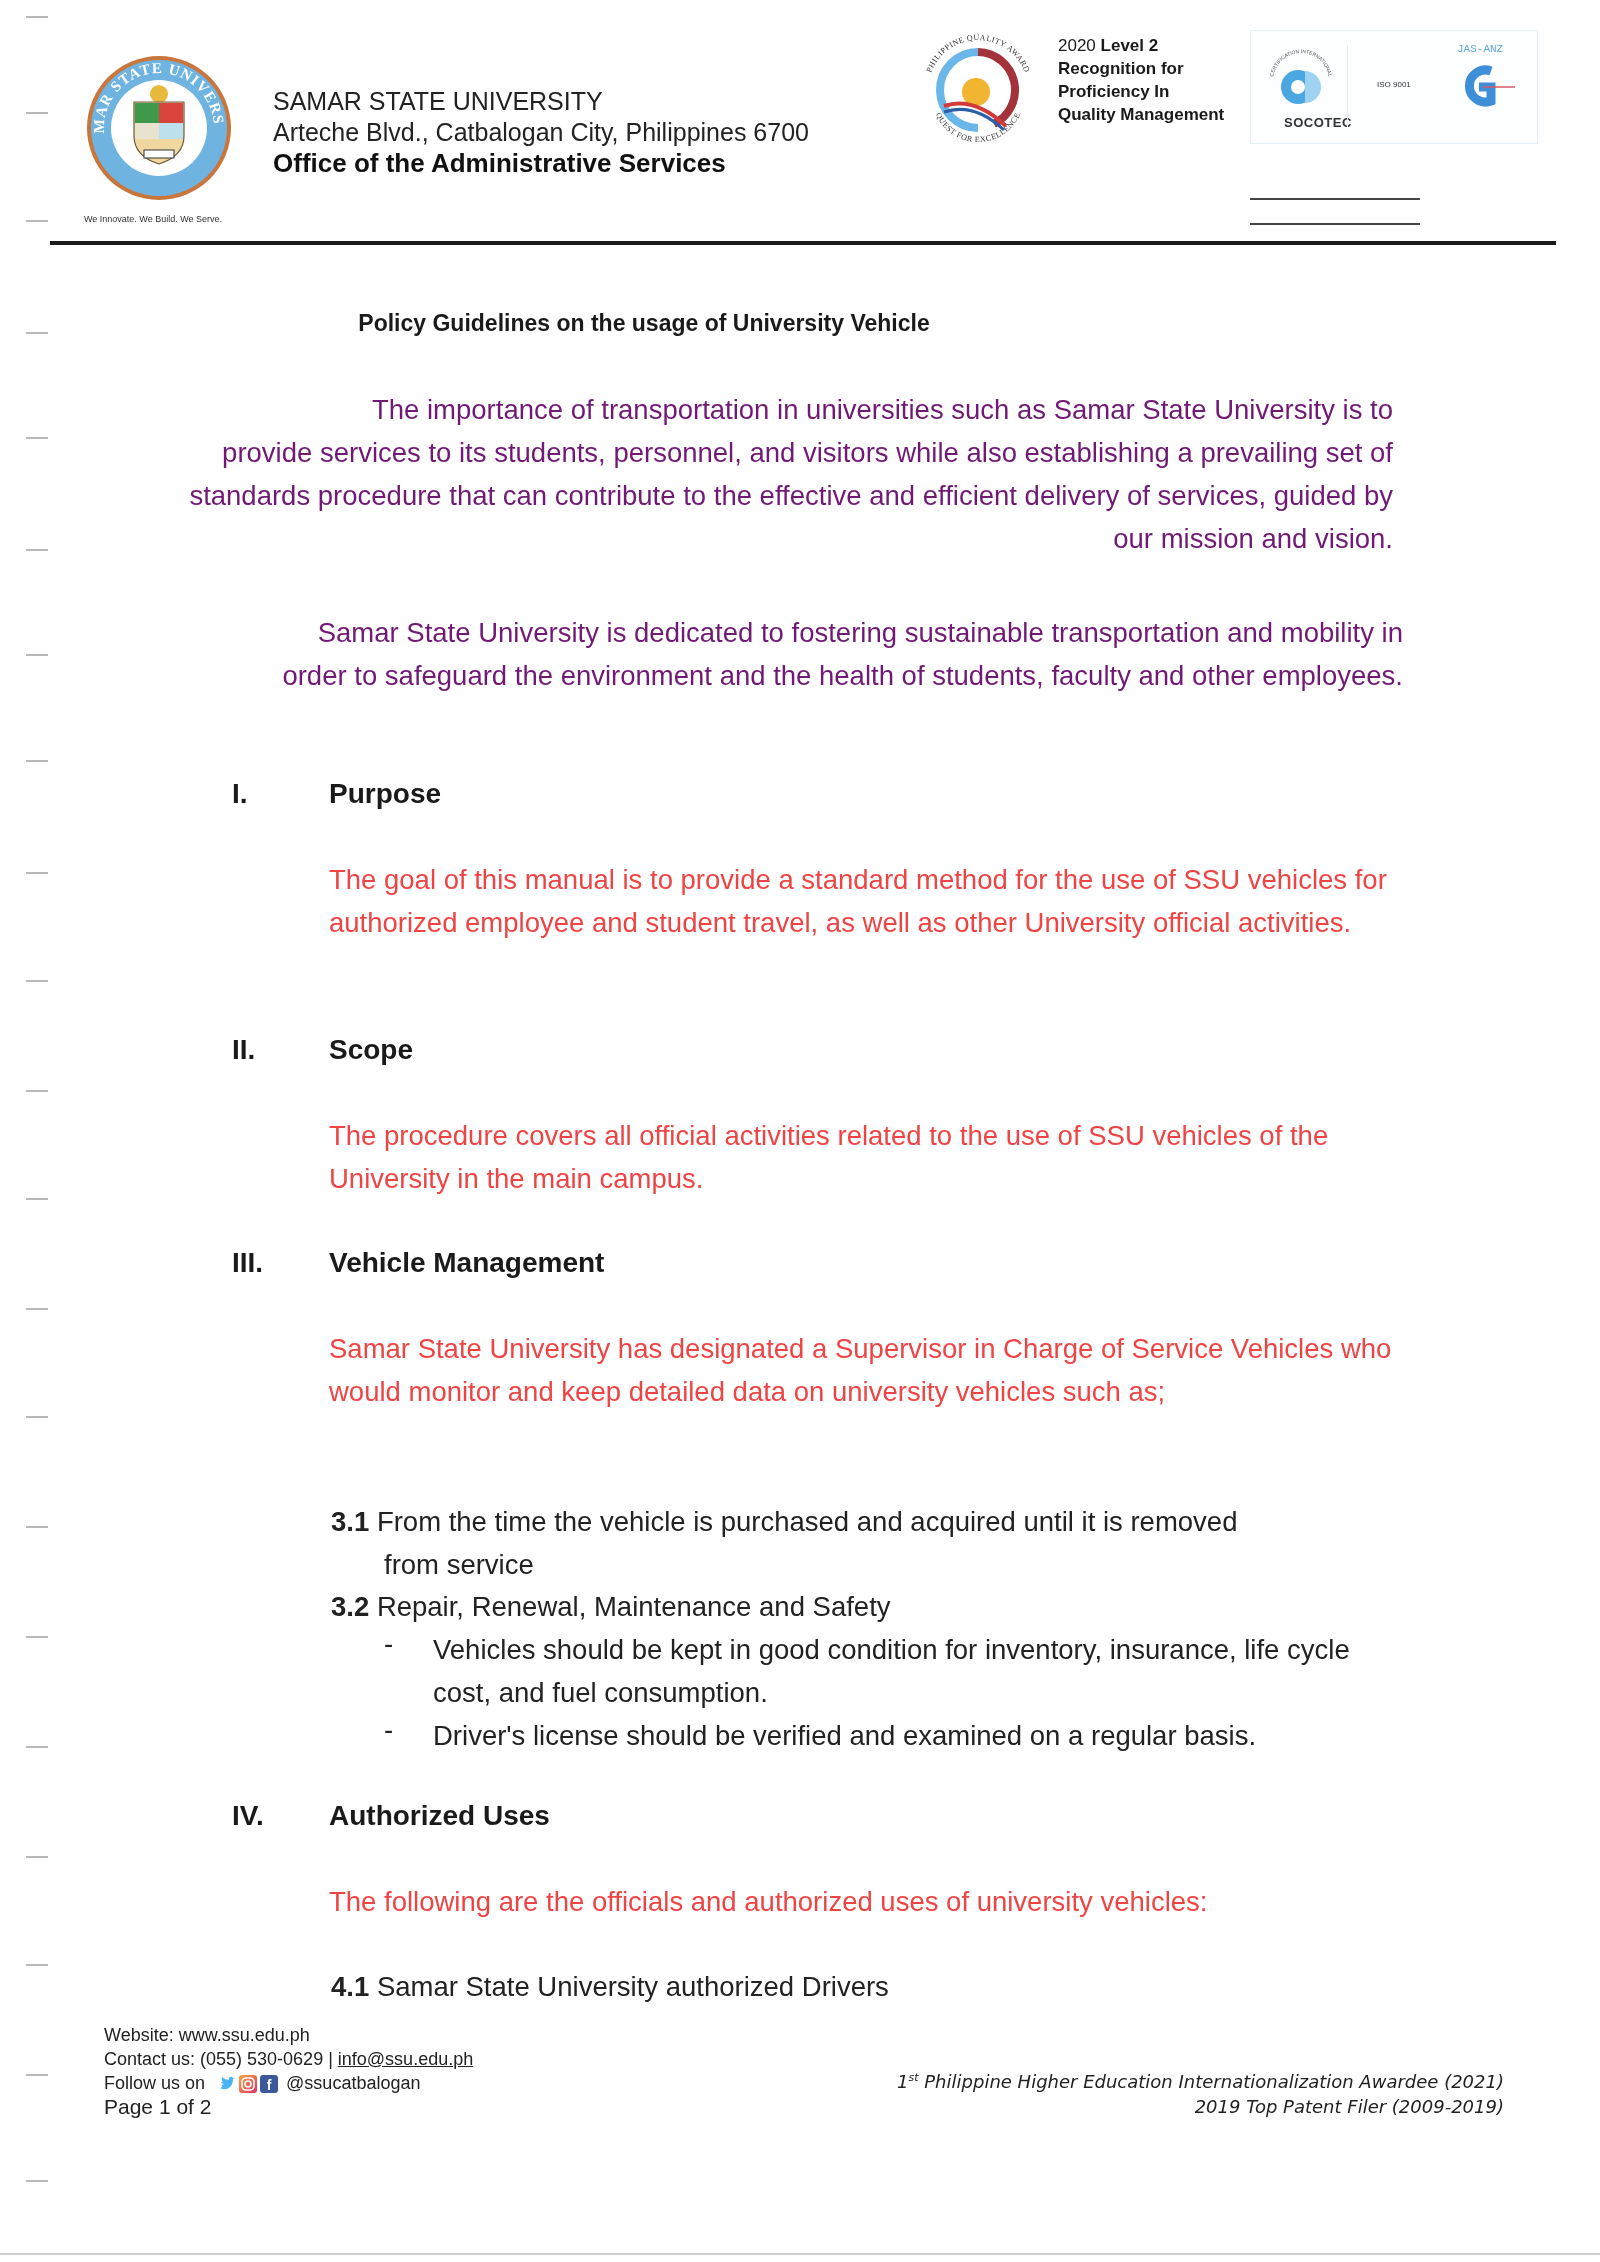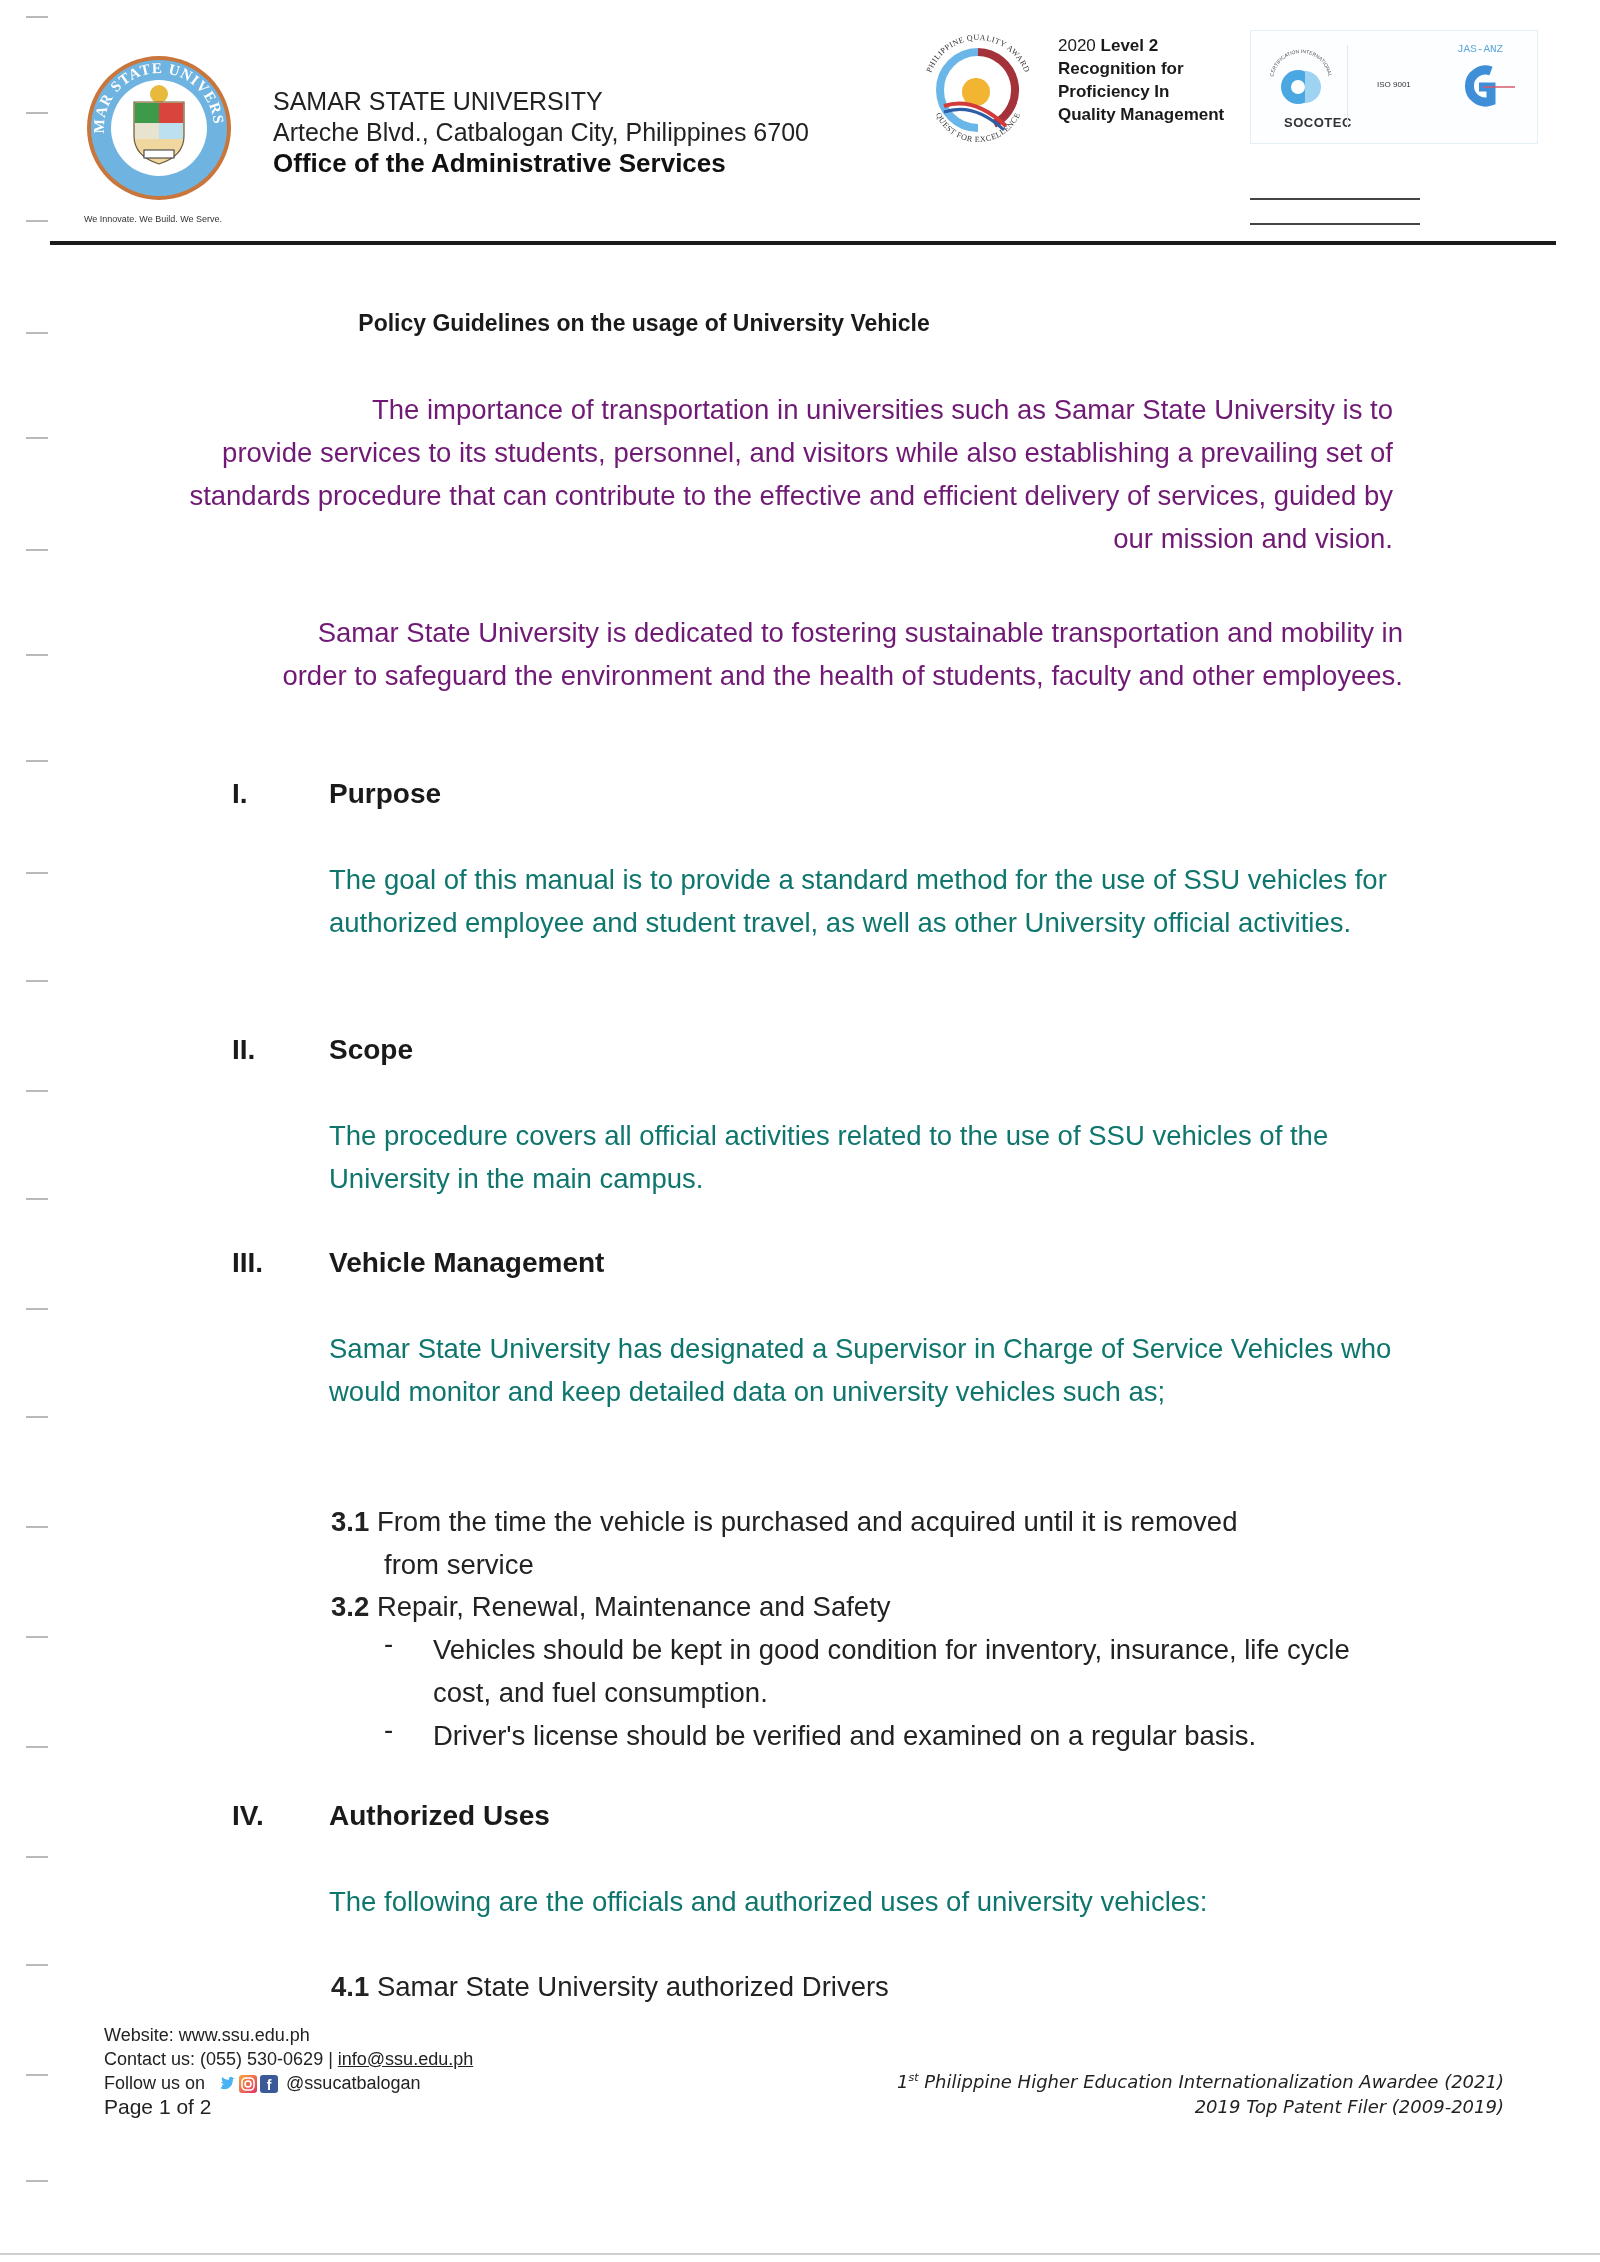--- a/index.html
+++ b/index.html
@@ -35,21 +35,21 @@
 
   .sig-line { left: 1250px; width: 170px; height: 2px; background: #444; }
   .hdr-rule { left: 50px; top: 241px; width: 1506px; height: 4px; background: #1b1b1b; }
 
   
   .title { left: 0; width: 1288px; top: 310px; text-align: center; font-size: 23px; font-weight: bold; color: #1a1a1a; }
   .para { left: 183px; width: 1210px; font-size: 27.5px; line-height: 43px; color: #701a75; text-align: right; }
   .para .indent { display: inline-block; width: 97px; }
   .sec-num { left: 232px; font-size: 28px; font-weight: bold; color: #1a1a1a; }
   .sec-title { left: 329px; font-size: 28px; font-weight: bold; color: #1a1a1a; }
-  .sec-body { left: 329px; width: 1070px; font-size: 27.5px; line-height: 43px; color: #0f766e; }
+  .sec-body { left: 329px; width: 1070px; font-size: 27.5px; line-height: 43px; color: #ef4444; }
   .sub { left: 331px; font-size: 27.5px; line-height: 43px; color: #222; }
   .sub b { font-weight: bold; }
   .sub-cont { left: 384px; font-size: 27.5px; line-height: 43px; color: #222; }
   .dash { left: 384px; font-size: 27.5px; color: #222; }
   .bullet { left: 433px; width: 980px; font-size: 27.5px; line-height: 43px; color: #222; }
 
   
   .foot-left { left: 104px; top: 2023px; font-size: 18px; line-height: 24px; color: #222; }
   .foot-left .u { text-decoration: underline; }
   .social { display: inline-block; vertical-align: middle; width: 18px; height: 18px; margin-right: 3px; border-radius: 3px; }

